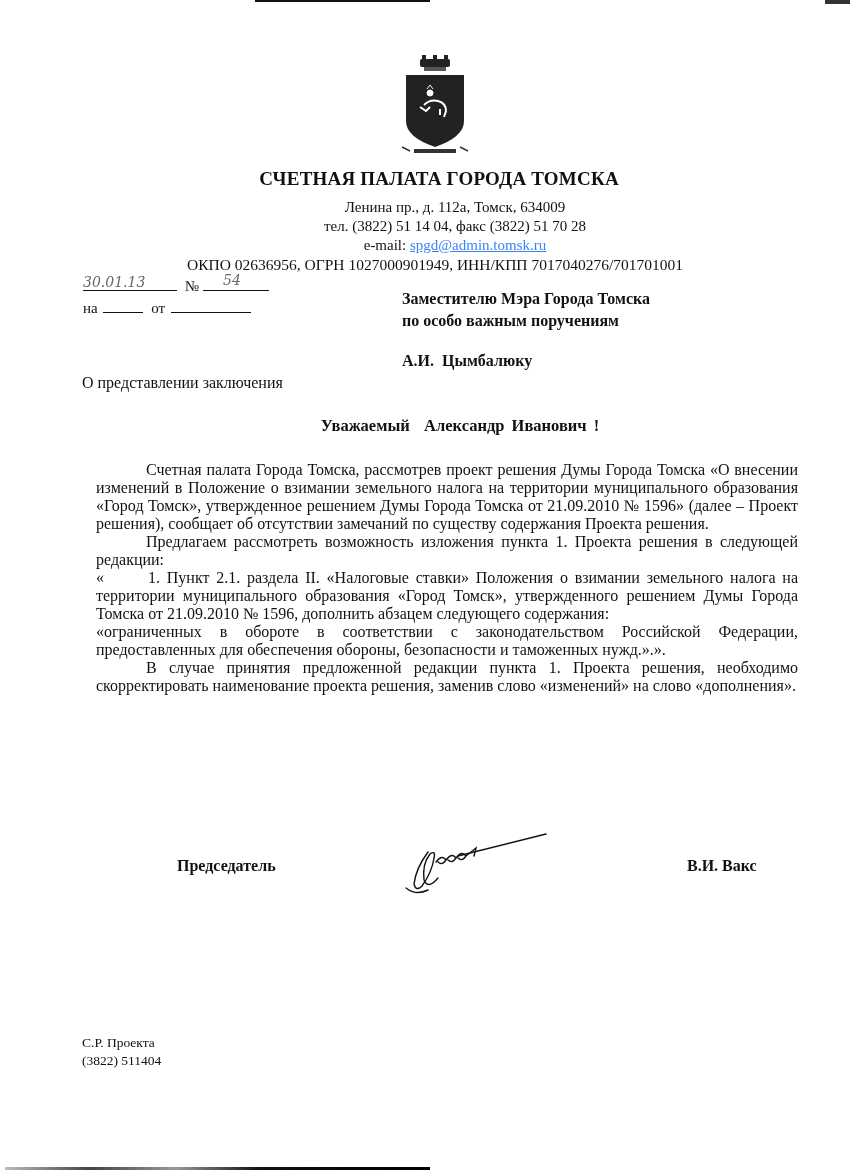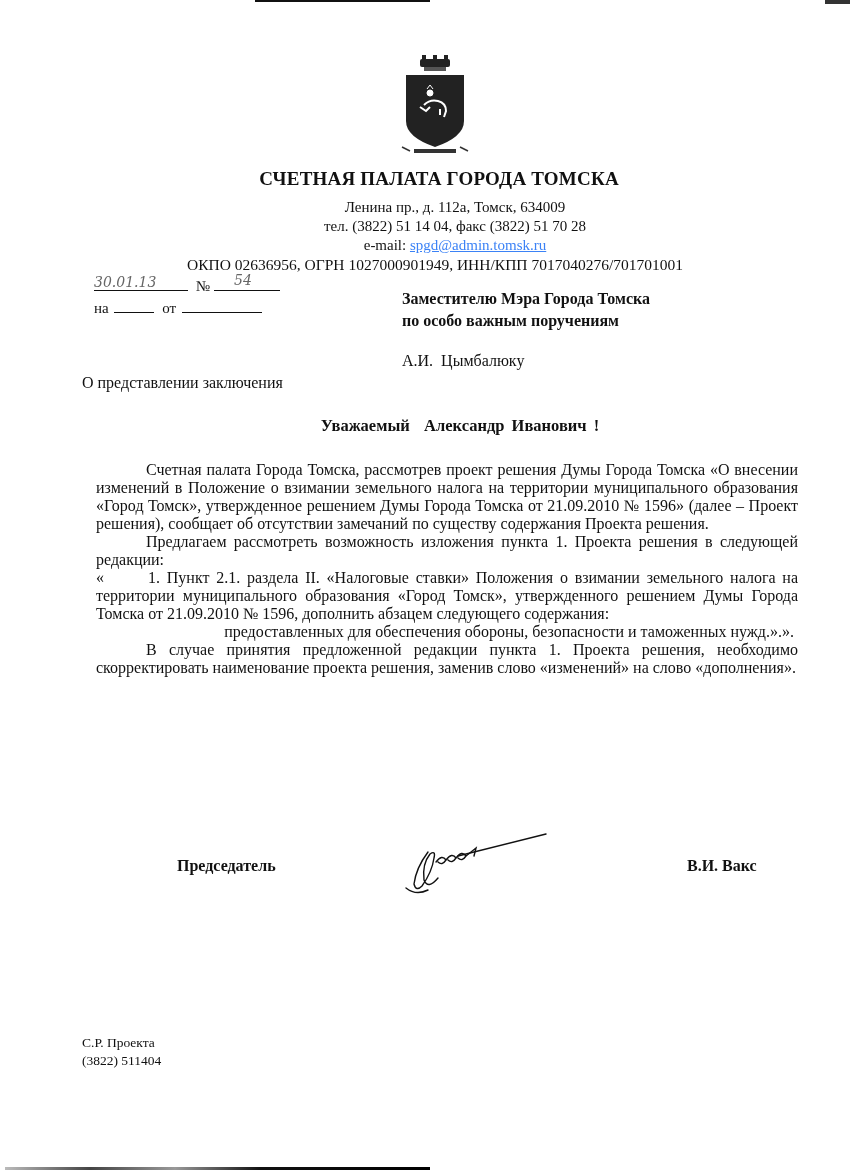--- a/index.html
+++ b/index.html
@@ -15,37 +15,37 @@
   .crest { position: absolute; left: 400px; top: 55px; width: 70px; height: 100px; }
 
   .org-title { left: 14px; width: 850px; top: 168px; text-align: center; font-weight: bold; font-size: 19px; letter-spacing: 0.2px; }
   .org-line { left: 0; width: 850px; text-align: center; font-size: 15px; }
   .org-line.addr { top: 199px; left: 30px; }
   .org-line.tel { top: 218px; left: 30px; }
   .org-line.mail { top: 237px; left: 30px; }
   .org-line.ids { top: 256px; left: 10px; font-size: 15.5px; }
   .mail a { color: #3b82f6; text-decoration: underline; }
 
-  .reg { left: 94px; top: 276px; font-size: 15px; width: 190px; }
+  .reg { left: 83px; top: 276px; font-size: 15px; width: 190px; }
   .reg-row { height: 22px; position: relative; white-space: nowrap; }
   .hand { font-family: "DejaVu Serif", serif; font-style: italic; color: #666; font-size: 14px; position: absolute; }
   .blank { display: inline-block; border-bottom: 1px solid #111; height: 14px; vertical-align: baseline; }
 
   .addressee { left: 402px; top: 288px; font-weight: bold; font-size: 16px; line-height: 22px; }
-  .addressee-name { left: 402px; top: 352px; font-weight: normal; font-size: 16px; }
+  .addressee-name { left: 402px; top: 352px; font-weight: bold; font-size: 16px; }
 
   .subject { left: 82px; top: 374px; font-size: 16px; }
   .greeting { left: 0; width: 920px; top: 416px; text-align: center; font-weight: bold; font-size: 16.5px; word-spacing: 3px; }
 
   .body-text { left: 96px; width: 702px; top: 461px; font-size: 16px; line-height: 18px; text-align: justify; }
   .body-text p { margin: 0; }
   .indent { text-indent: 50px; }
   .quote-p { }
   .quote-p .q-open { display: inline-block; width: 52px; }
-  .end-line { display: flex; justify-content: flex-end; }
+  .end-line { display: flex; justify-content: flex-start; }
 
   .sig-role { left: 177px; top: 857px; font-weight: bold; font-size: 16px; }
   .sig-name { left: 687px; top: 857px; font-weight: bold; font-size: 16px; }
   .signature { left: 398px; top: 828px; width: 160px; height: 70px; }
 
   .executor { left: 82px; top: 1034px; font-size: 13.5px; line-height: 18px; }
 </style>
 </head>
 <body>
 
@@ -101,20 +101,21 @@
 <div class="abs addressee-name" style="white-space:pre;">А.И.  Цымбалюку</div>
 
 <div class="abs subject">О представлении заключения</div>
 
 <div class="abs greeting" style="white-space:pre;">Уважаемый  Александр Иванович !</div>
 
 <div class="abs body-text">
   <p class="indent">Счетная палата Города Томска, рассмотрев проект решения Думы Города Томска «О внесении изменений в Положение о взимании земельного налога на территории муниципального образования «Город Томск», утвержденное решением Думы Города Томска от 21.09.2010 № 1596» (далее – Проект решения), сообщает об отсутствии замечаний по существу содержания Проекта решения.</p>
   <p class="indent">Предлагаем рассмотреть возможность изложения пункта 1. Проекта решения в следующей редакции:</p>
   <p class="quote-p"><span class="q-open">«</span><span>1. Пункт 2.1. раздела II. «Налоговые ставки» Положения о взимании земельного налога на территории муниципального образования «Город Томск», утвержденного решением Думы Города Томска от 21.09.2010 № 1596, дополнить абзацем следующего содержания:</span></p>
+  <p style="text-align:justify;text-align-last:justify;">«ограниченных в обороте в соответствии с законодательством Российской Федерации,</p>
   <div class="end-line">
     <span>предоставленных для обеспечения обороны, безопасности и таможенных нужд.».</span>
     <span style="margin-right:4px;">».</span>
   </div>
   <p class="indent">В случае принятия предложенной редакции пункта 1. Проекта решения, необходимо скорректировать наименование проекта решения, заменив слово «изменений» на слово «дополнения».</p>
 </div>
 
 <div class="abs sig-role">Председатель</div>
 <svg class="abs signature" viewBox="0 0 160 70">
   <g fill="none" stroke="#111" stroke-width="1.4" stroke-linecap="round">

